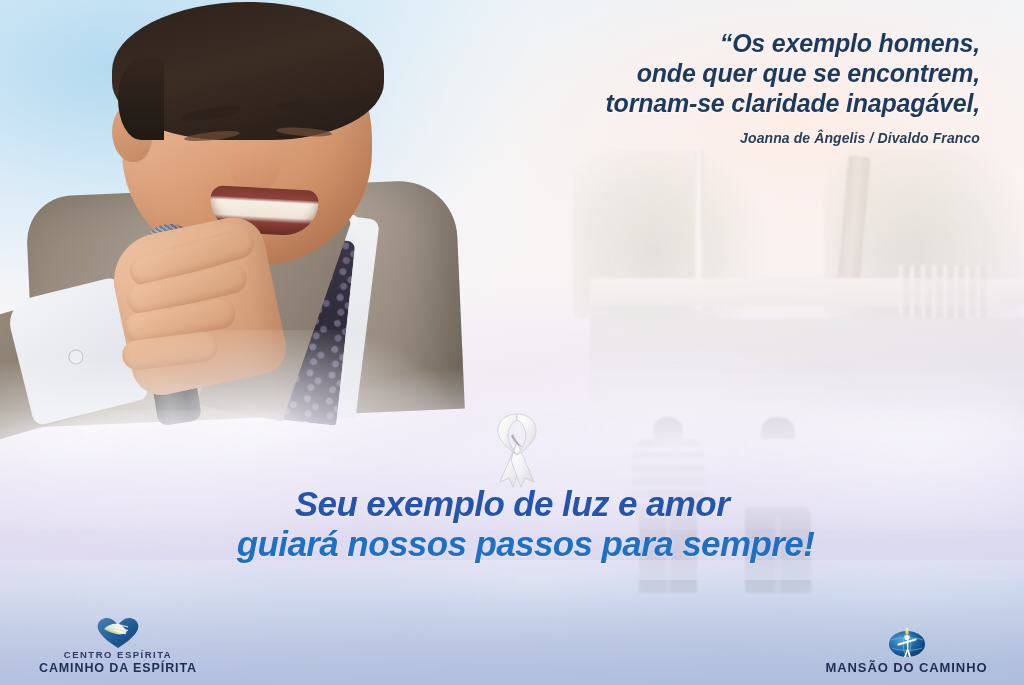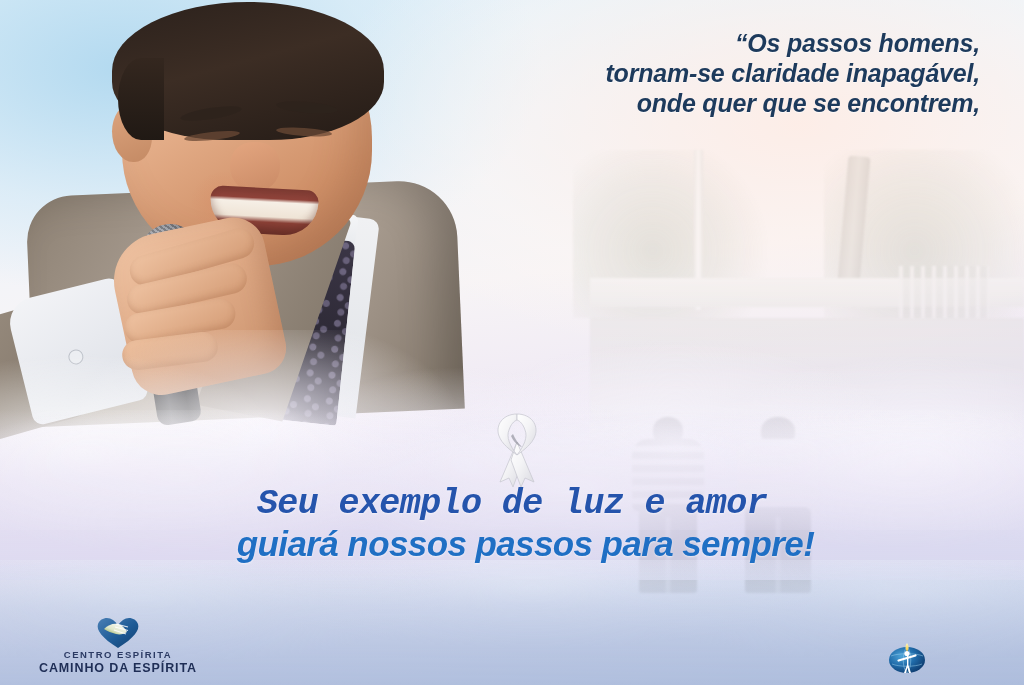--- a/index.html
+++ b/index.html
@@ -266,21 +266,21 @@
   .ribbon { position:absolute; left:480px; top:408px; width:74px; height:80px; }
 
   
   .headline { position:absolute; left:0; right:0; top:484px; text-align:center; }
   .head-line {
     font-style:italic; font-weight:bold;
     white-space:nowrap; letter-spacing:-0.6px;
     text-shadow:0 1px 2px rgba(255,255,255,0.55);
   }
   .head-line.l1 { font-size:38px; line-height:42px; color:#2b3b9e; }
-  .head-line.l2 { font-size:35px; line-height:40px; color:#2554ac;font-family:Liberation Mono, monospace; }
+  .head-line.l2 { font-size:35px; line-height:40px; color:#2554ac; }
   .head-line.l3 { font-size:35px; line-height:40px; color:#1f6fc4;padding-left:27px; }
 
   
   .logo { position:absolute; bottom:10px; text-align:center; }
   .logo.left  { left:18px;  width:200px; }
   .logo.right { right:10px; width:215px; }
   .logo-mark { height:34px; display:flex; align-items:center; justify-content:center; }
   .logo-text { margin-top:0; }
   .logo-text .l-small {
     display:block; font-size:9.5px; font-weight:bold;
@@ -343,23 +343,24 @@
     <div class="p-finger f2"></div>
     <div class="p-finger f3"></div>
     <div class="p-finger f4"></div>
   </div>
 
   <div class="clouds cloud-top"></div>
   <div class="clouds cloud-mid"></div>
   <div class="clouds cloud-bottom"></div>
 
   <div class="quote-block">
-    <div class="quote-line">“Os passos homens,</div>
+    <div class="quote-line">“Os exemplo homens,</div>
+    <div class="quote-line">onde quer que se encontrem,</div>
     <div class="quote-line">tornam-se claridade inapagável,</div>
-    <div class="quote-line">onde quer que se encontrem,</div>
+    <div class="quote-author">Joanna de Ângelis / Divaldo Franco</div>
   </div>
 
   <div class="ribbon">
     <svg width="74" height="80" viewBox="0 0 74 80">
       <defs>
         <linearGradient id="rg" x1="0" y1="0" x2="1" y2="1">
           <stop offset="0%" stop-color="#ffffff"></stop>
           <stop offset="45%" stop-color="#f4f4f6"></stop>
           <stop offset="100%" stop-color="#d9d9e0"></stop>
         </linearGradient>
@@ -421,15 +422,18 @@
           </linearGradient>
         </defs>
         <ellipse cx="22" cy="19" rx="18" ry="13" fill="url(#gl)"></ellipse>
         <path d="M6 15 C13 12 31 12 38 15 M7 23 C14 26 30 26 37 23 M22 6 C17 11 17 27 22 32 M22 6 C27 11 27 27 22 32" stroke="#9fd2ef" stroke-width="0.7" fill="none" opacity="0.7"></path>
         <path d="M22 2 C19.6 5.6 20.4 8.4 22 10.6 C23.8 8.2 24.4 5.4 22 2 Z" fill="url(#fl)"></path>
         <circle cx="22" cy="12.6" r="2.6" fill="#ffffff"></circle>
         <path d="M22 15 L22 24 L19 32 L21 32 L22.4 26.4 L24 32 L26 32 L23.4 24 L23.4 15 Z" fill="#ffffff"></path>
         <path d="M22 17 L13.5 19.5 M22 17 L30.5 14.5" stroke="#ffffff" stroke-width="2.2" stroke-linecap="round"></path>
       </svg>
     </div>
+    <div class="logo-text">
+      <span class="l-big">MANSÃO DO CAMINHO</span>
+    </div>
   </div>
 
 </div>
 
 </body></html>

